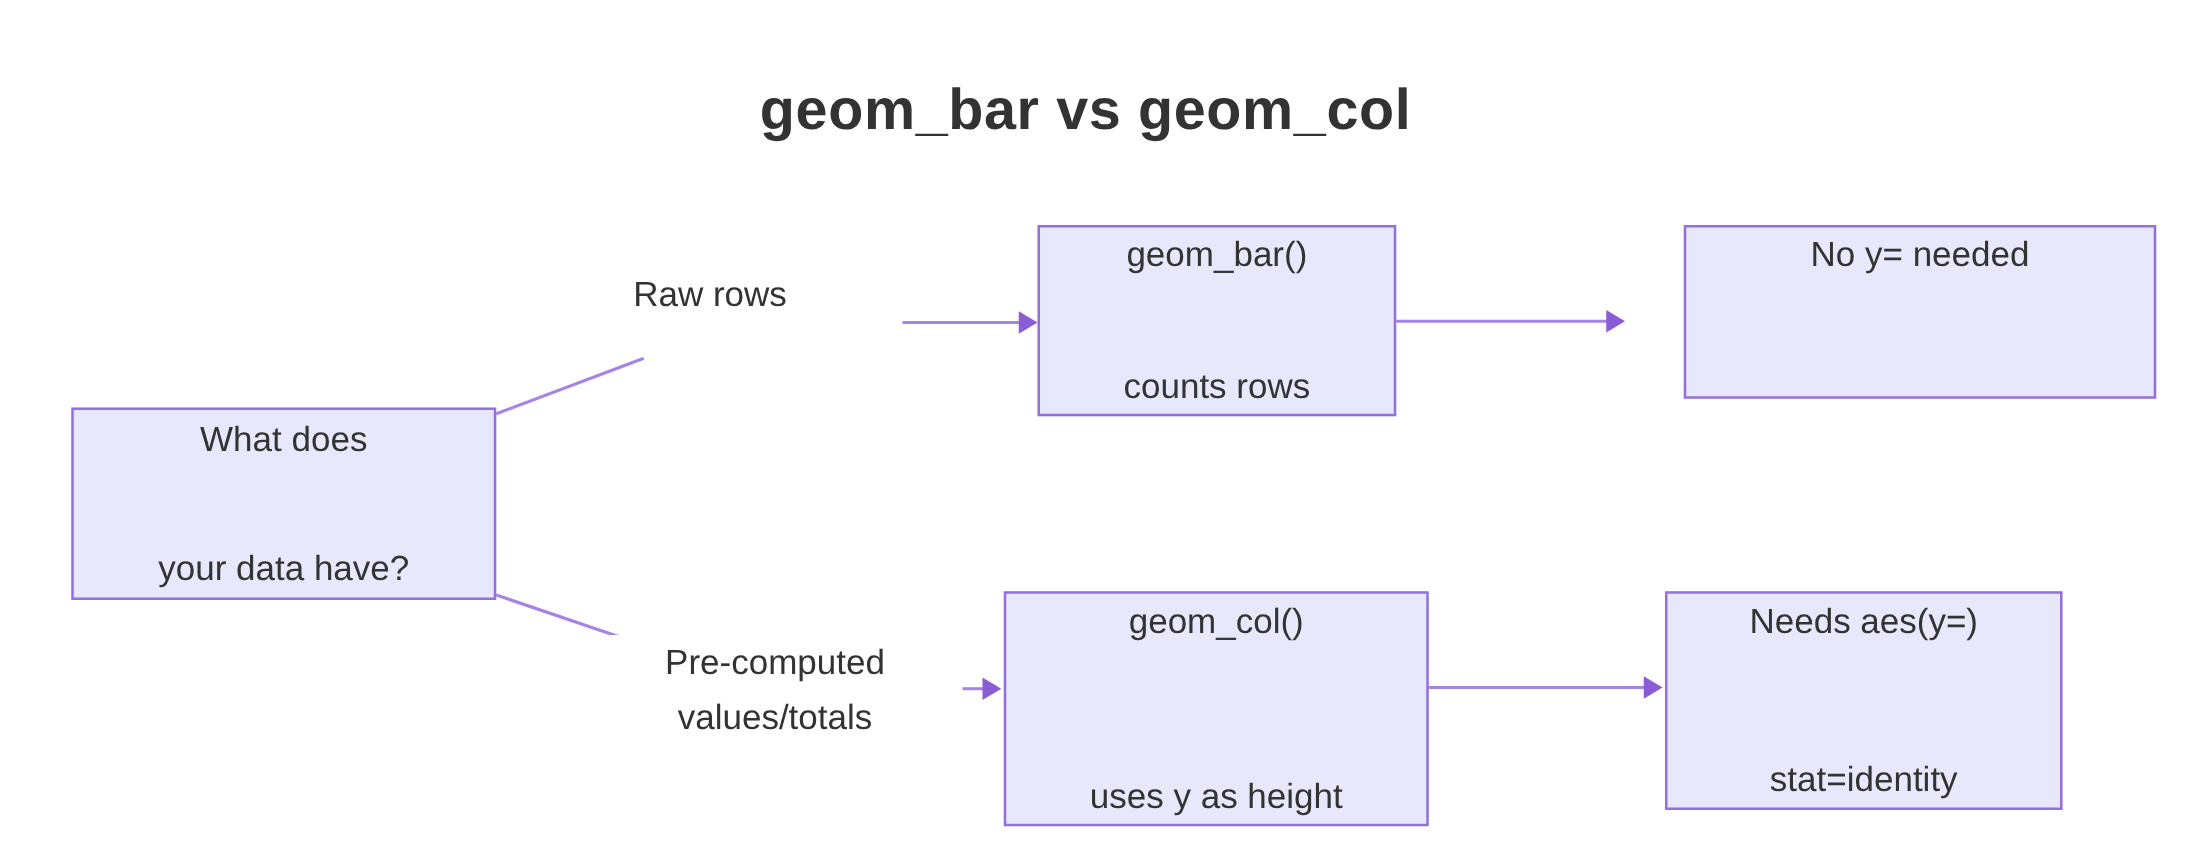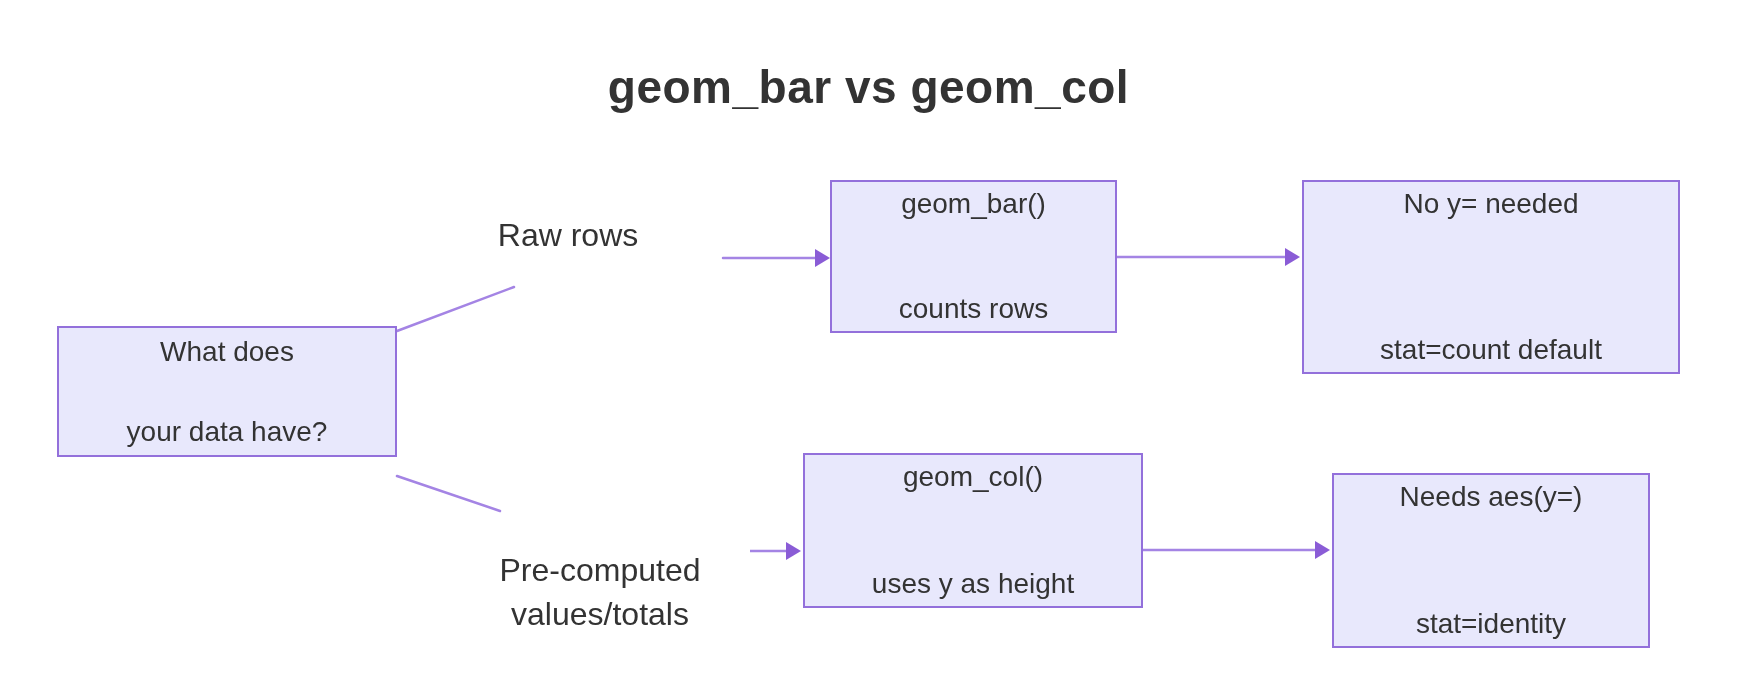--- a/index.html
+++ b/index.html
@@ -58,36 +58,36 @@
     border: 2.5px solid var(--node-border);
     display: flex;
     flex-direction: column;
     align-items: center;
     justify-content: space-between;
     text-align: center;
     color: var(--text-color);
     font-size: 28px;
     line-height: 44px;
   }
-  .node-decision  { left: 57px;   top: 326px; width: 340px; height: 131px; line-height: 47px; }
+  .node-decision  { left: 57px;   top: 326px; width: 340px; height: 154px; line-height: 47px; }
   .node-geom-bar  { left: 830px;  top: 180px; width: 287px; height: 153px; }
-  .node-bar-result{ left: 1302px; top: 180px; width: 378px; height: 194px; }
-  .node-geom-col  { left: 803px;  top: 453px; width: 340px; height: 155px; }
+  .node-bar-result{ left: 1347px; top: 180px; width: 378px; height: 139px; }
+  .node-geom-col  { left: 803px;  top: 473px; width: 340px; height: 188px; }
   .node-col-result{ left: 1332px; top: 473px; width: 318px; height: 175px; }
 
   .edge-label {
     position: absolute;
     text-align: center;
     color: var(--text-color);
-    font-size: 32px;
+    font-size: 28px;
     line-height: 45px;
     background: var(--bg-color);
   }
   .edge-label-raw        { left: 418px; top: 213px; width: 300px; }
-  .edge-label-precomputed{ left: 450px; top: 508px; width: 300px; line-height: 44px; margin-top: 40px; }
+  .edge-label-precomputed{ left: 470px; top: 508px; width: 300px; line-height: 44px; }
 </style>
 </head>
 <body>
 
 <div class="canvas">
 
   <div class="diagram-title">geom_bar vs geom_col</div>
 
   <svg class="edges-svg" viewBox="0 0 1752 690" xmlns="http://www.w3.org/2000/svg">
 
@@ -123,21 +123,20 @@
     <div>Raw rows</div>
   </div>
 
   <div class="node node-geom-bar">
     <div>geom_bar()</div>
     <div>counts rows</div>
   </div>
 
   <div class="node node-bar-result">
     <div>No y= needed</div>
-    <div>stat=count default</div>
   </div>
 
   <div class="edge-label edge-label-precomputed">
     <div>Pre-computed</div>
     <div>values/totals</div>
   </div>
 
   <div class="node node-geom-col">
     <div>geom_col()</div>
     <div>uses y as height</div>

